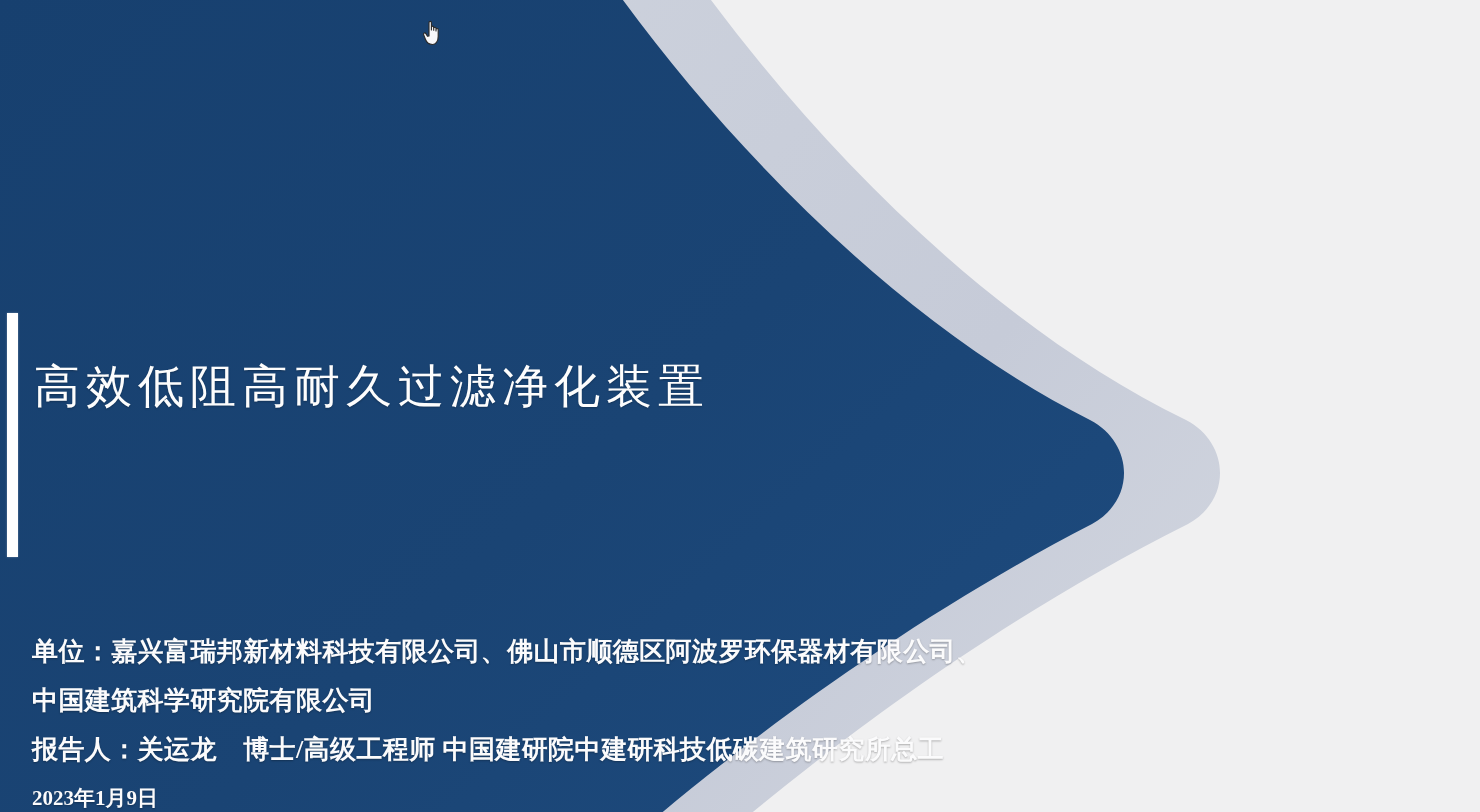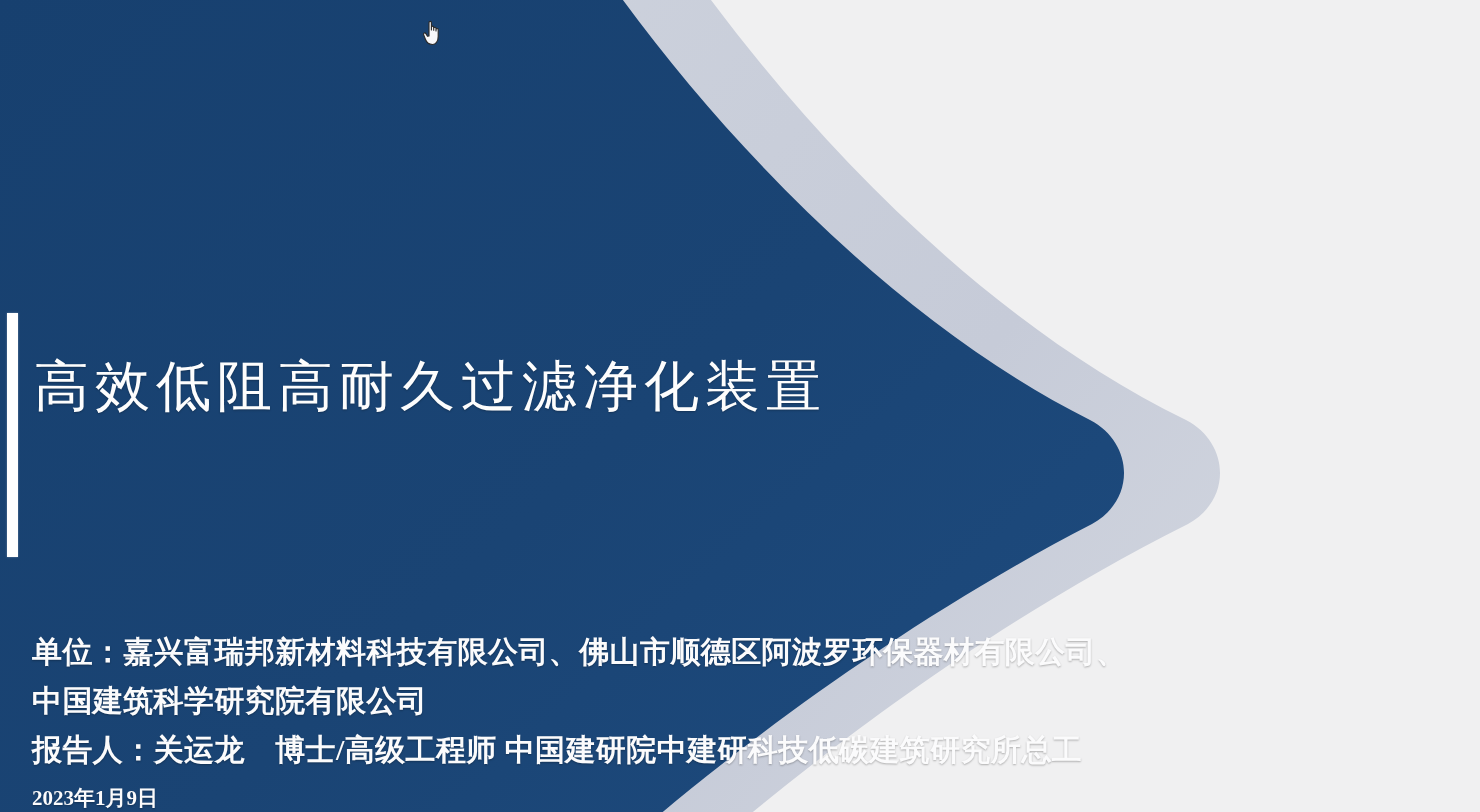--- a/index.html
+++ b/index.html
@@ -34,38 +34,38 @@
   }
   
   #title-block {
     position: absolute;
     left: 34px;
     top: 344px;
     width: 1010px;
   }
   .title-line {
     color: #fdfdfd;
-    font-size: 55px;
+    font-size: 46px;
     line-height: 86px;
     letter-spacing: 6px;
     font-weight: 500;
     white-space: nowrap;
     text-shadow: 0 1px 2px rgba(0,0,0,0.25);
     font-family: "Liberation Serif", "DejaVu Serif", serif;
   }
   
   #footer-block {
     position: absolute;
     left: 32px;
     top: 627px;
     width: 1000px;
   }
   .footer-line {
     color: #fbfbfc;
-    font-size: 30px;
+    font-size: 26px;
     line-height: 49px;
     letter-spacing: 0.4px;
     font-weight: 600;
     white-space: nowrap;
     text-shadow: 0 1px 2px rgba(0,0,0,0.28);
     font-family: "Liberation Serif", "DejaVu Serif", serif;
   }
   .footer-line.small {
     font-size: 21px;
     letter-spacing: 0;

